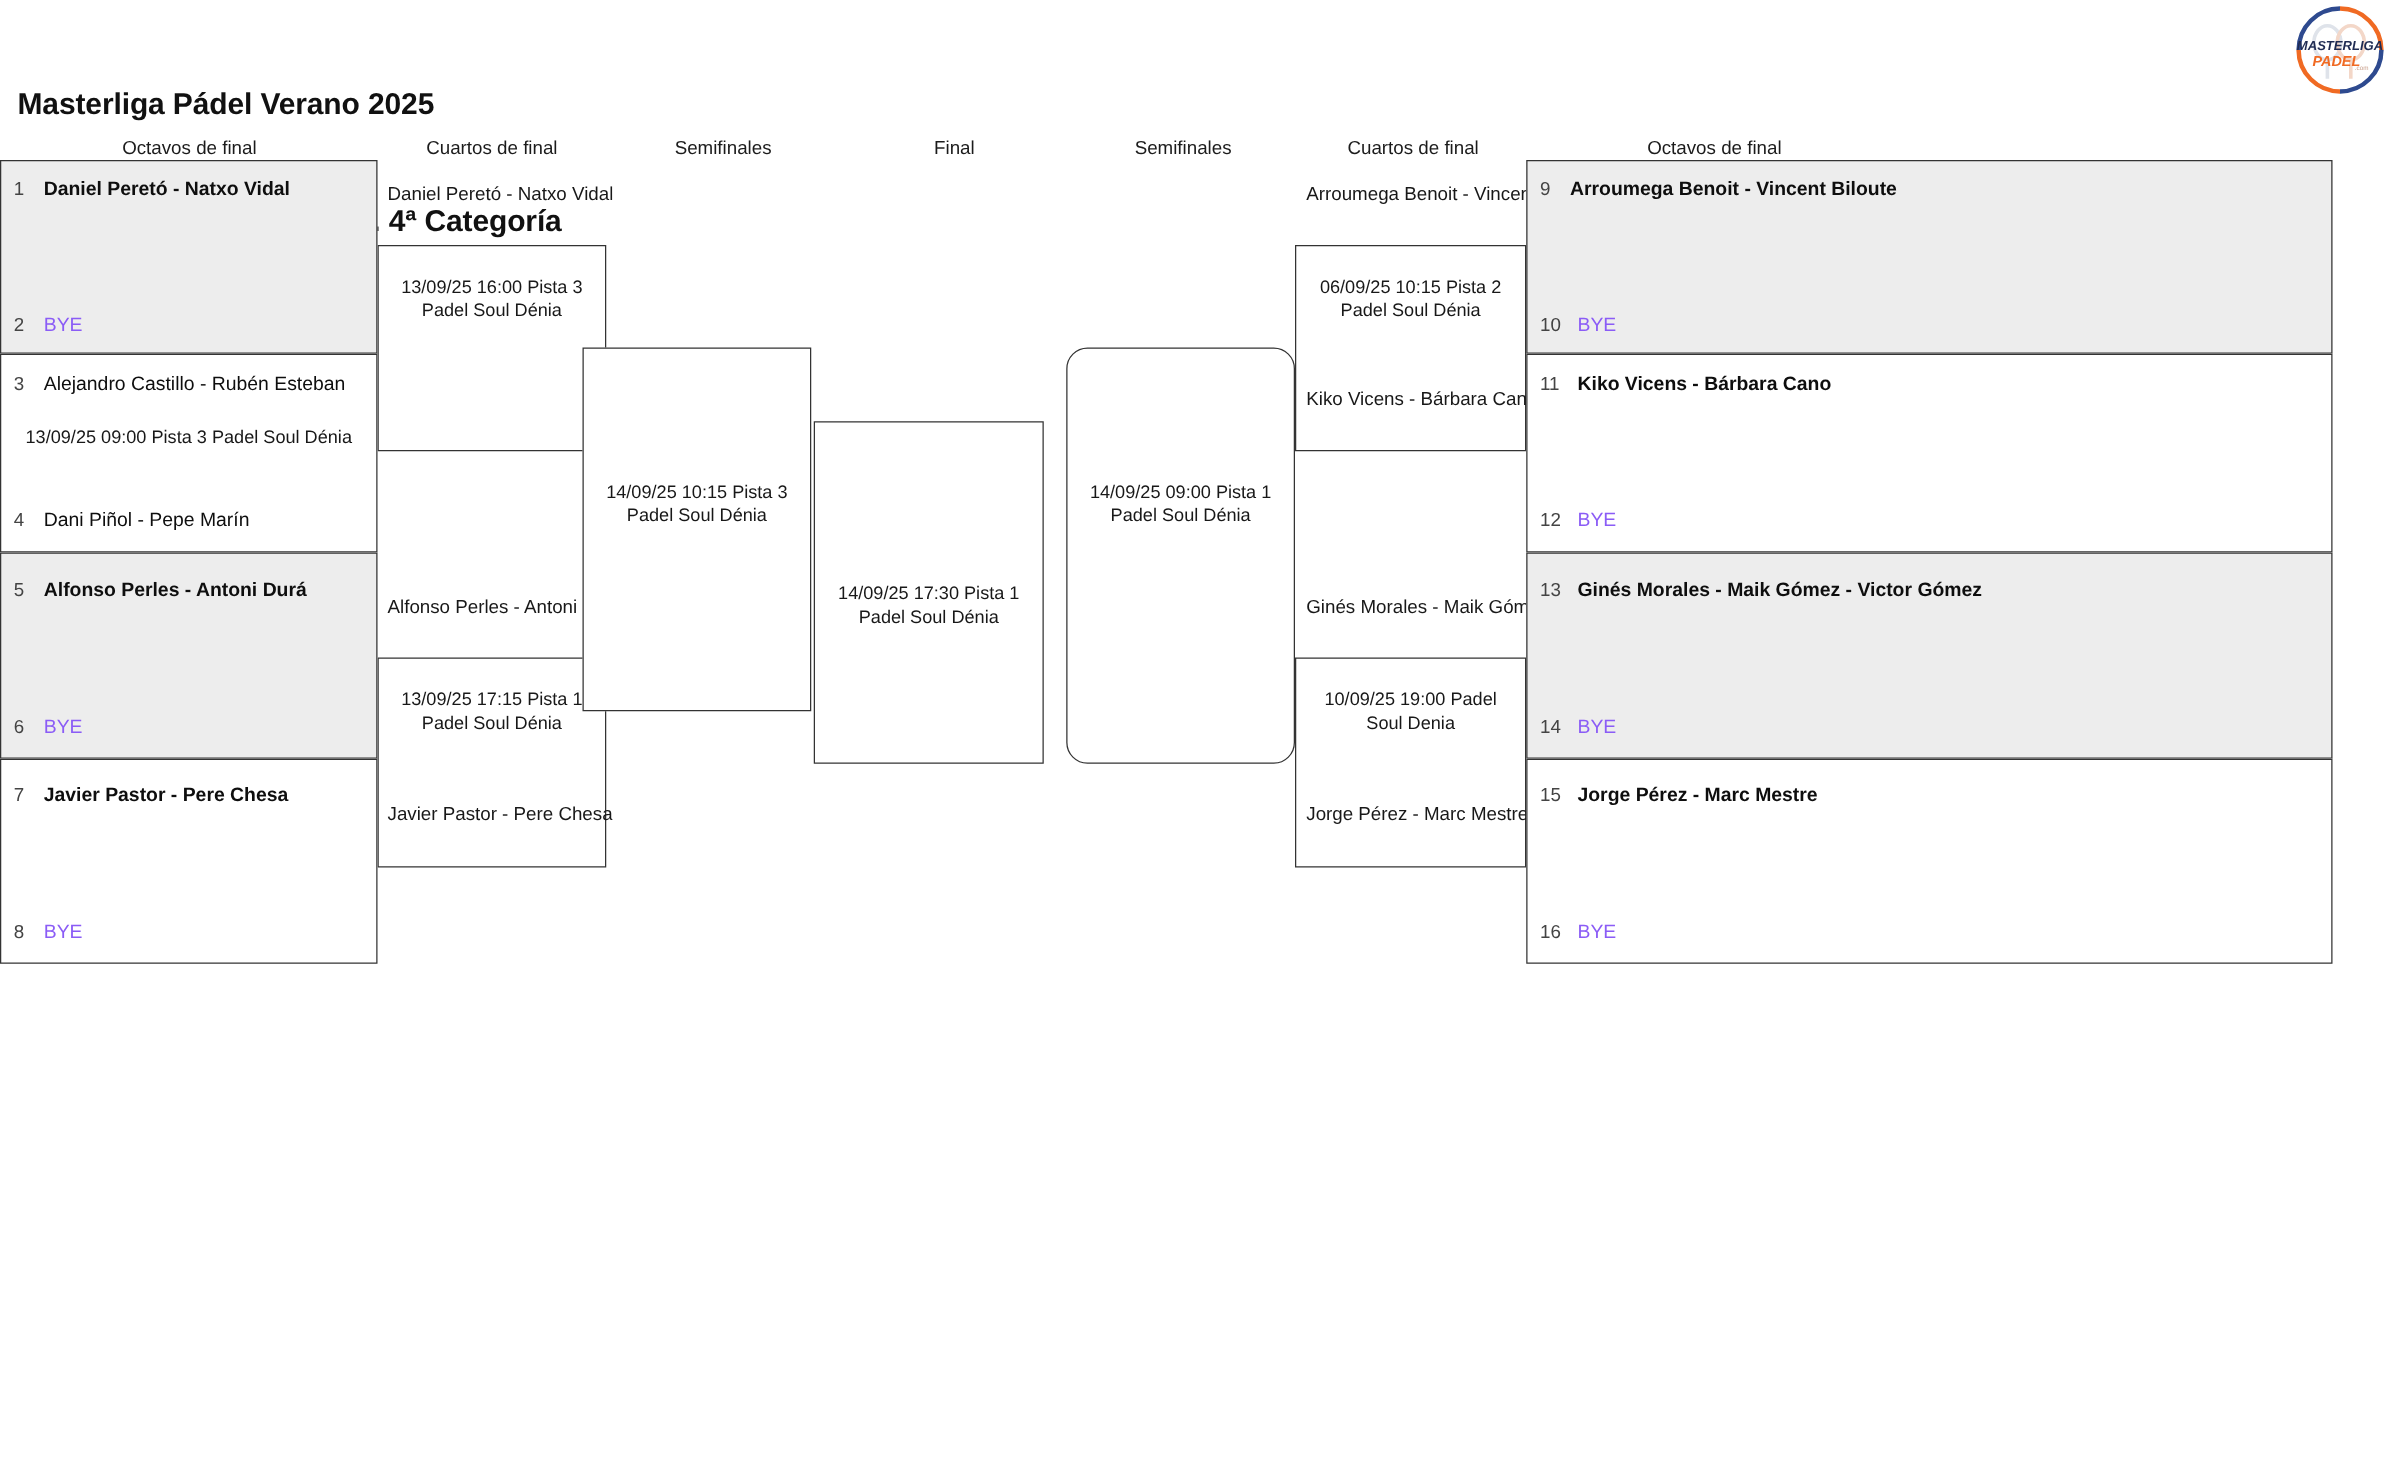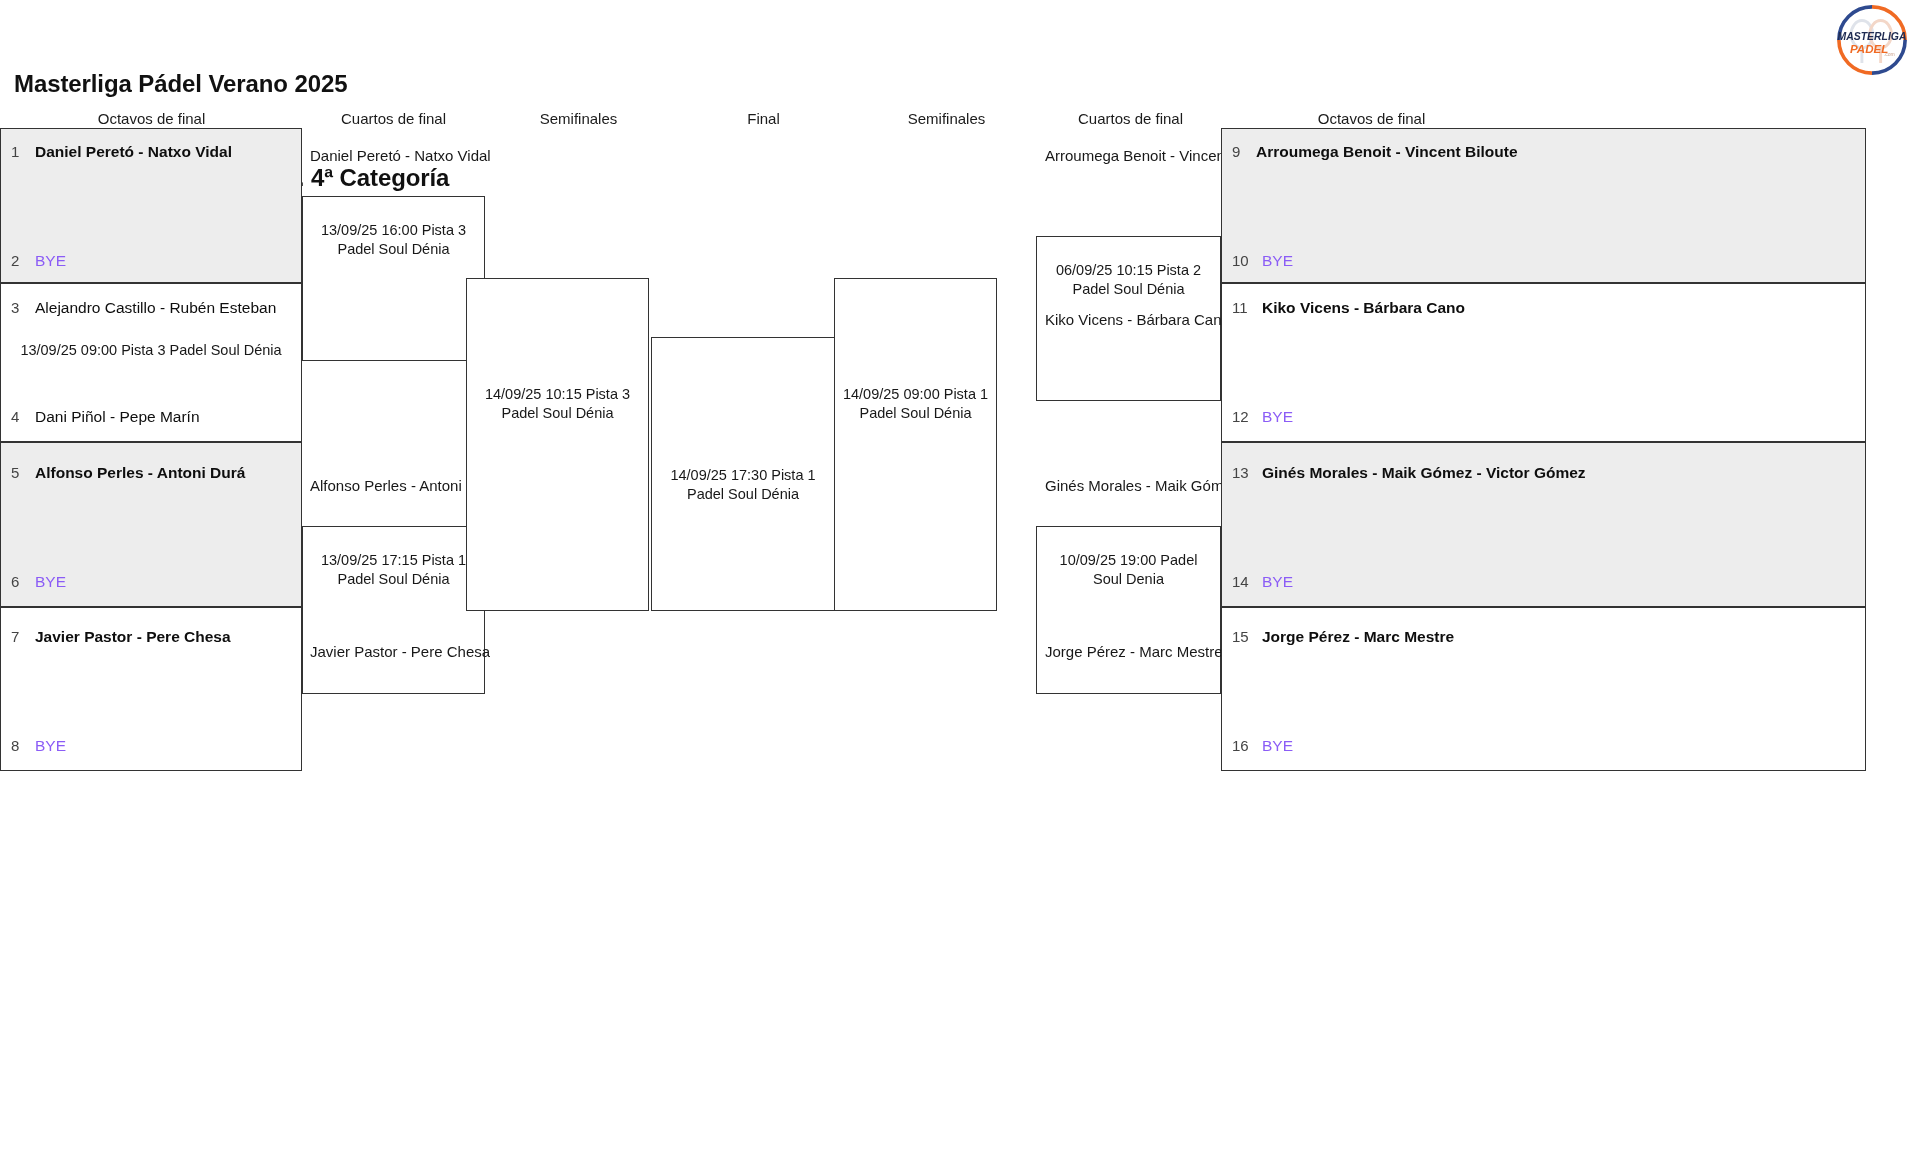--- a/index.html
+++ b/index.html
@@ -194,40 +194,40 @@
 
   <div class="box" style="left:302px; top:526px; width:183px; height:168px;">
     <div class="minfo" style="top:24px;">13/09/25 17:15 Pista 1
 Padel Soul Dénia</div>
   </div>
 
   <div class="clip" style="left:302px; top:636px; width:188px; height:32px;">
     <div class="float-name" style="left:8px; top:8px;">Javier Pastor - Pere Chesa</div>
   </div>
 
-  <div class="box" style="left:466px; top:278px; width:183px; height:333px;padding-left:13px;">
+  <div class="box" style="left:466px; top:278px; width:183px; height:291px;padding-left:13px;">
     <div class="minfo" style="top:106px;">14/09/25 10:15 Pista 3
 Padel Soul Dénia</div>
   </div>
 
   <div class="box" style="left:651px; top:337px; width:184px; height:274px;">
     <div class="minfo" style="top:128px;">14/09/25 17:30 Pista 1
 Padel Soul Dénia</div>
   </div>
 
-  <div class="box" style="left:834px; top:278px; width:163px; height:333px;">
+  <div class="box" style="left:853px; top:278px; width:183px; height:333px;border-radius:17px;">
     <div class="minfo" style="top:106px;">14/09/25 09:00 Pista 1
 Padel Soul Dénia</div>
   </div>
 
   <div class="clip" style="left:1036px; top:140px; width:185px; height:32px;">
     <div class="float-name" style="left:9px; top:8px;">Arroumega Benoit - Vincent Biloute</div>
   </div>
 
-  <div class="box" style="left:1036px; top:196px; width:185px; height:165px;margin-top:40px;">
+  <div class="box" style="left:1036px; top:196px; width:185px; height:165px;">
     <div class="minfo" style="top:24px;">06/09/25 10:15 Pista 2
 Padel Soul Dénia</div>
   </div>
 
   <div class="clip" style="left:1036px; top:304px; width:185px; height:32px;">
     <div class="float-name" style="left:9px; top:8px;">Kiko Vicens - Bárbara Cano</div>
   </div>
 
   <div class="clip" style="left:1036px; top:470px; width:185px; height:32px;">
     <div class="float-name" style="left:9px; top:8px;">Ginés Morales - Maik Gómez - Victor Gómez</div>

